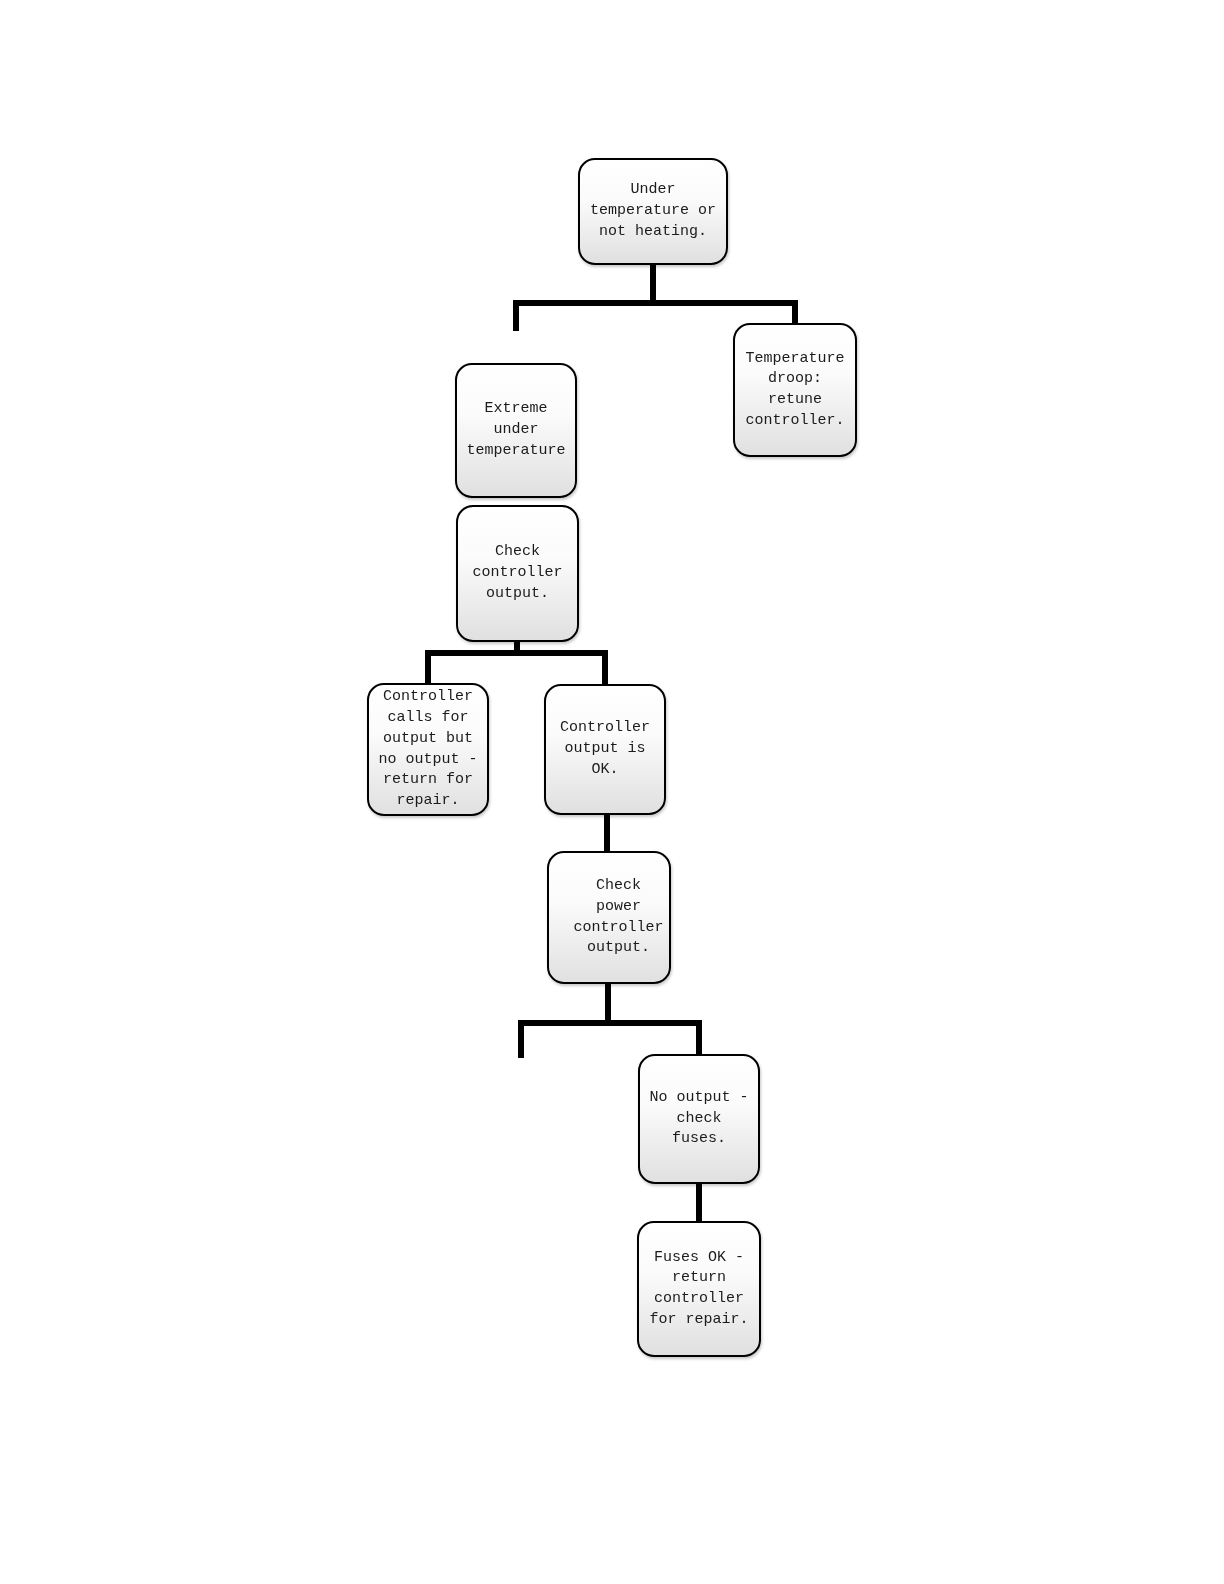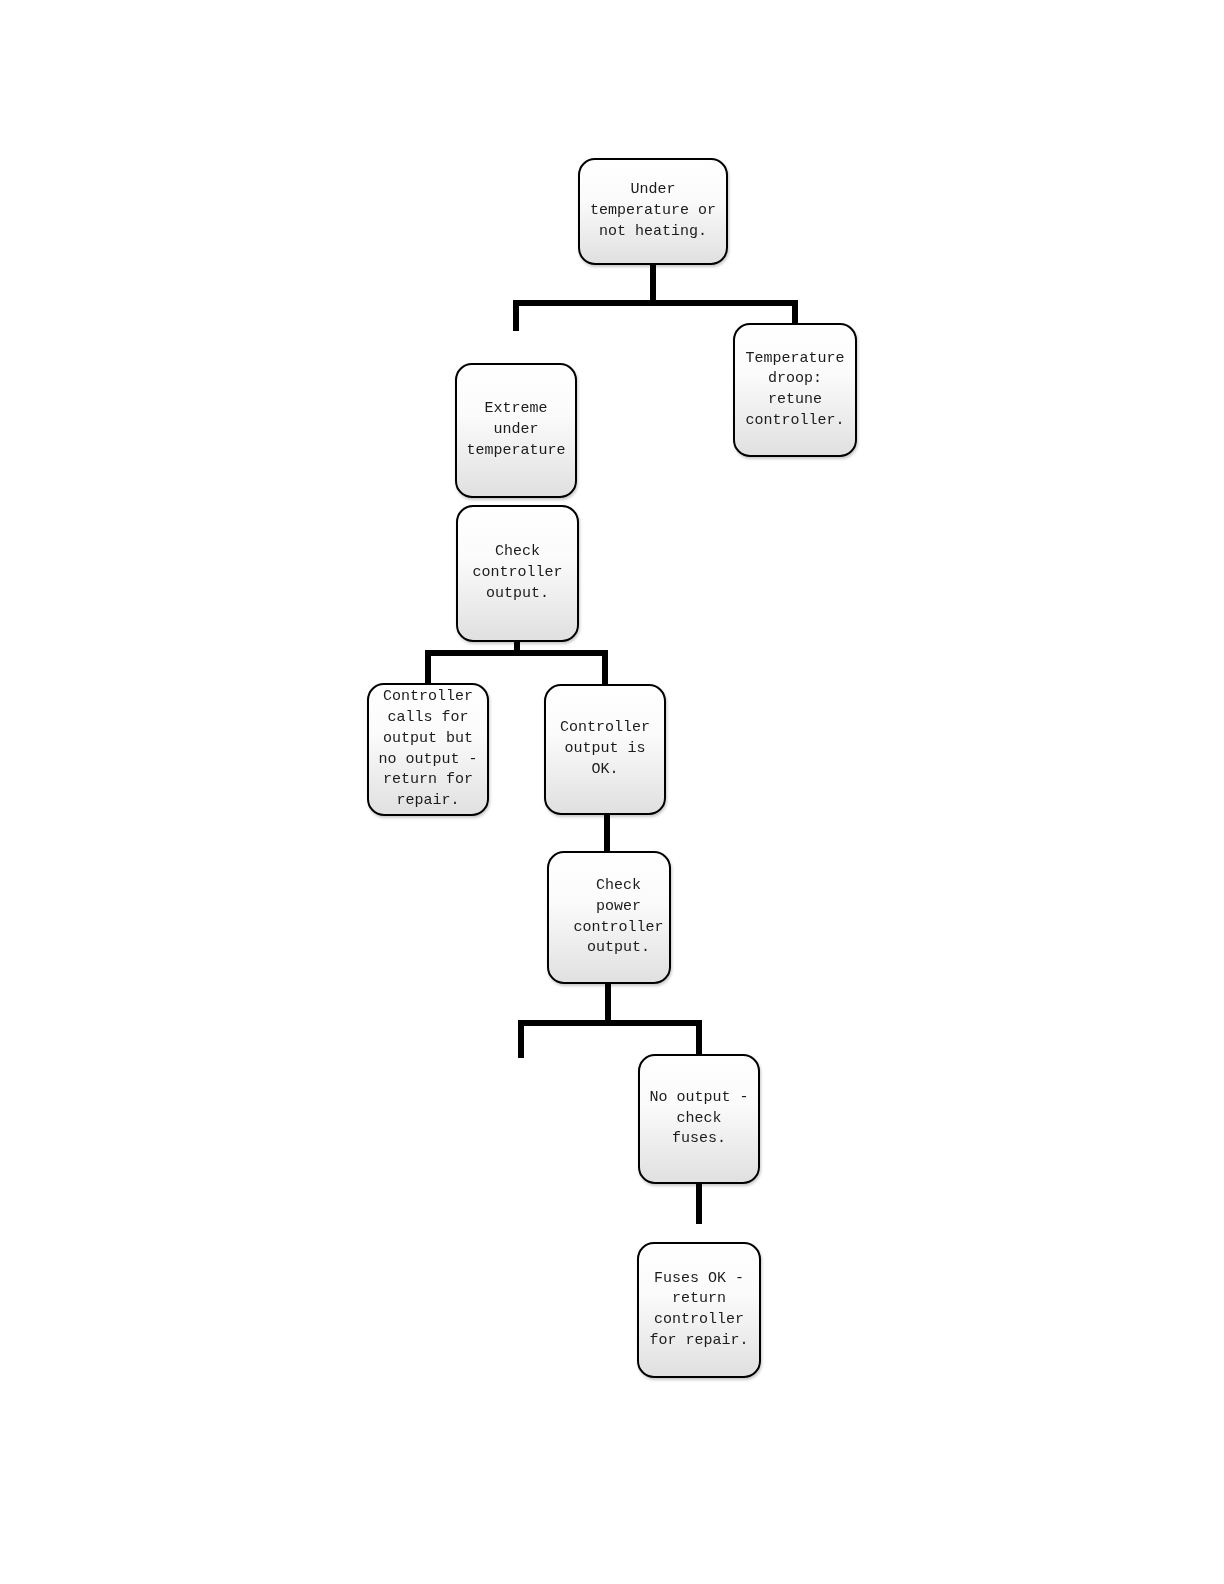--- a/index.html
+++ b/index.html
@@ -103,20 +103,20 @@
 controller
 output.</span>
   </div>
 
 
   <div class="node" style="left:638px; top:1054px; width:122px; height:130px;">
     <span class="node-label">No output -
 check fuses.</span>
   </div>
 
-  <div class="node" style="left:637px; top:1221px; width:124px; height:136px;margin-top:21px;">
+  <div class="node" style="left:637px; top:1221px; width:124px; height:136px;">
     <span class="node-label">Fuses OK -
 return
 controller
 for repair.</span>
   </div>
 
 </div>
 
 </body></html>

